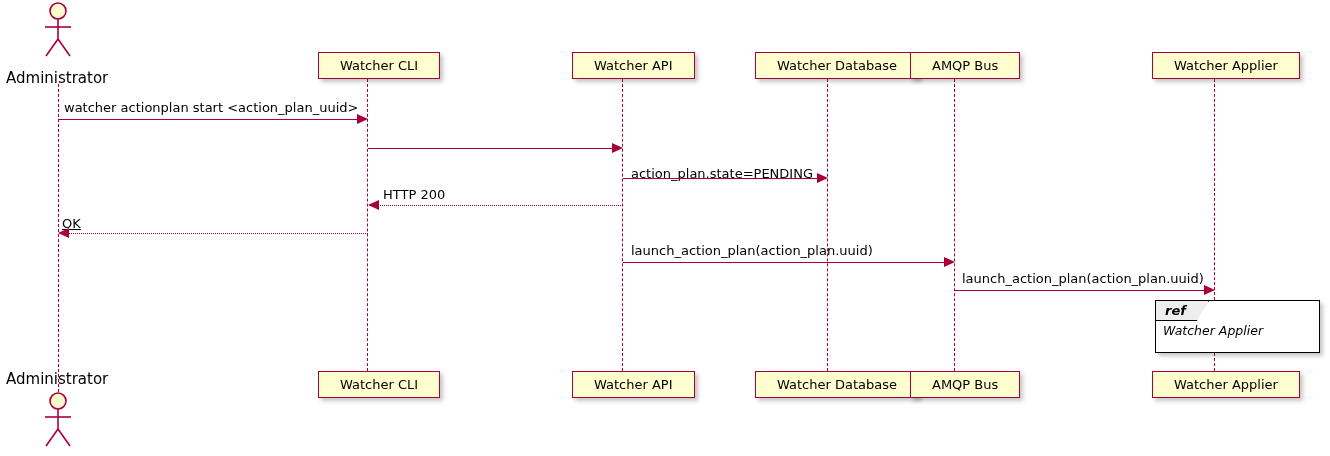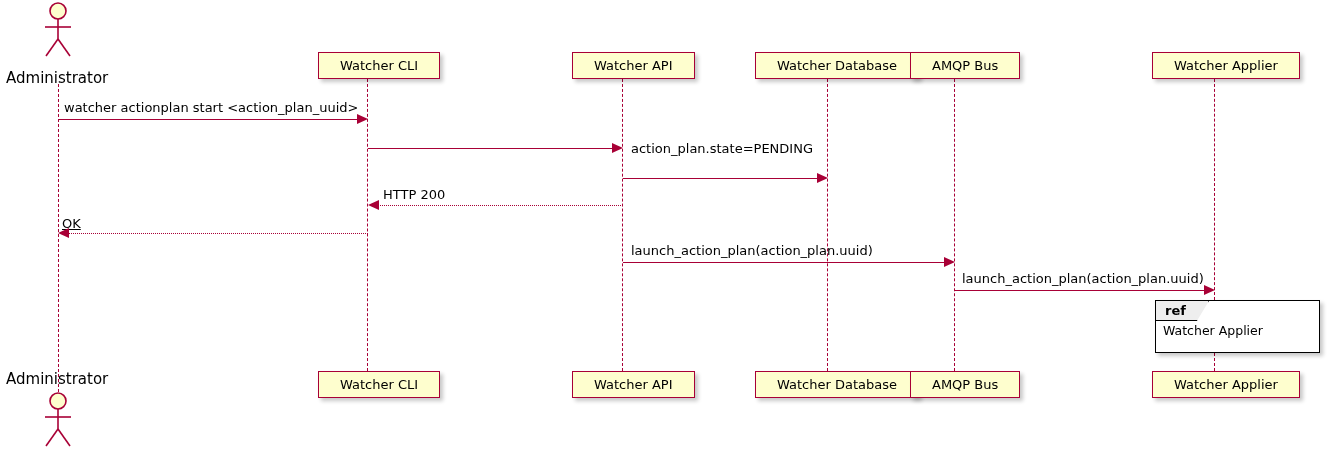--- a/index.html
+++ b/index.html
@@ -85,20 +85,21 @@
     line-height: 1;
   }
 
   
   .ref-box {
     position: absolute;
     box-sizing: border-box;
     background: #FFFFFF;
     border: 1.5px solid #000000;
     box-shadow: 3px 3px 4px rgba(0,0,0,0.22);
+    font-style: italic;
   }
   .ref-tab {
     position: absolute;
     left: 0;
     top: 0;
     height: 19px;
     background: #EEEEEE;
     border-right: 1.5px solid #000000;
     border-bottom: 1.5px solid #000000;
     display: flex;
@@ -163,21 +164,21 @@
   <div class="participant" style="left:910px; top:371px;">AMQP Bus</div>
   <div class="participant" style="left:1152px; top:371px;">Watcher Applier</div>
 
   <div class="msg-label" style="left:64px; top:101px;">watcher actionplan start &lt;action_plan_uuid&gt;</div>
   <div class="arrow-line" style="left:58px; top:119px; width:300px;"></div>
   <div class="arrow-head right" style="left:357px; top:114px;"></div>
 
   <div class="arrow-line" style="left:368px; top:148px; width:245px;"></div>
   <div class="arrow-head right" style="left:612px; top:143px;"></div>
 
-  <div class="msg-label" style="left:631px; top:142px;">action_plan.state=PENDING</div>
+  <div class="msg-label" style="left:631px; top:167px;">action_plan.state=PENDING</div>
   <div class="arrow-line" style="left:623px; top:178px; width:195px;"></div>
   <div class="arrow-head right" style="left:817px; top:173px;"></div>
 
   <div class="msg-label" style="left:383px; top:188px;">HTTP 200</div>
   <div class="arrow-line dotted" style="left:378px; top:205px; width:245px;"></div>
   <div class="arrow-head left" style="left:368px; top:200px;"></div>
 
   <div class="msg-label" style="left:62px; top:217px;text-decoration:underline;">OK</div>
   <div class="arrow-line dotted" style="left:69px; top:233px; width:299px;"></div>
   <div class="arrow-head left" style="left:58px; top:228px;"></div>

